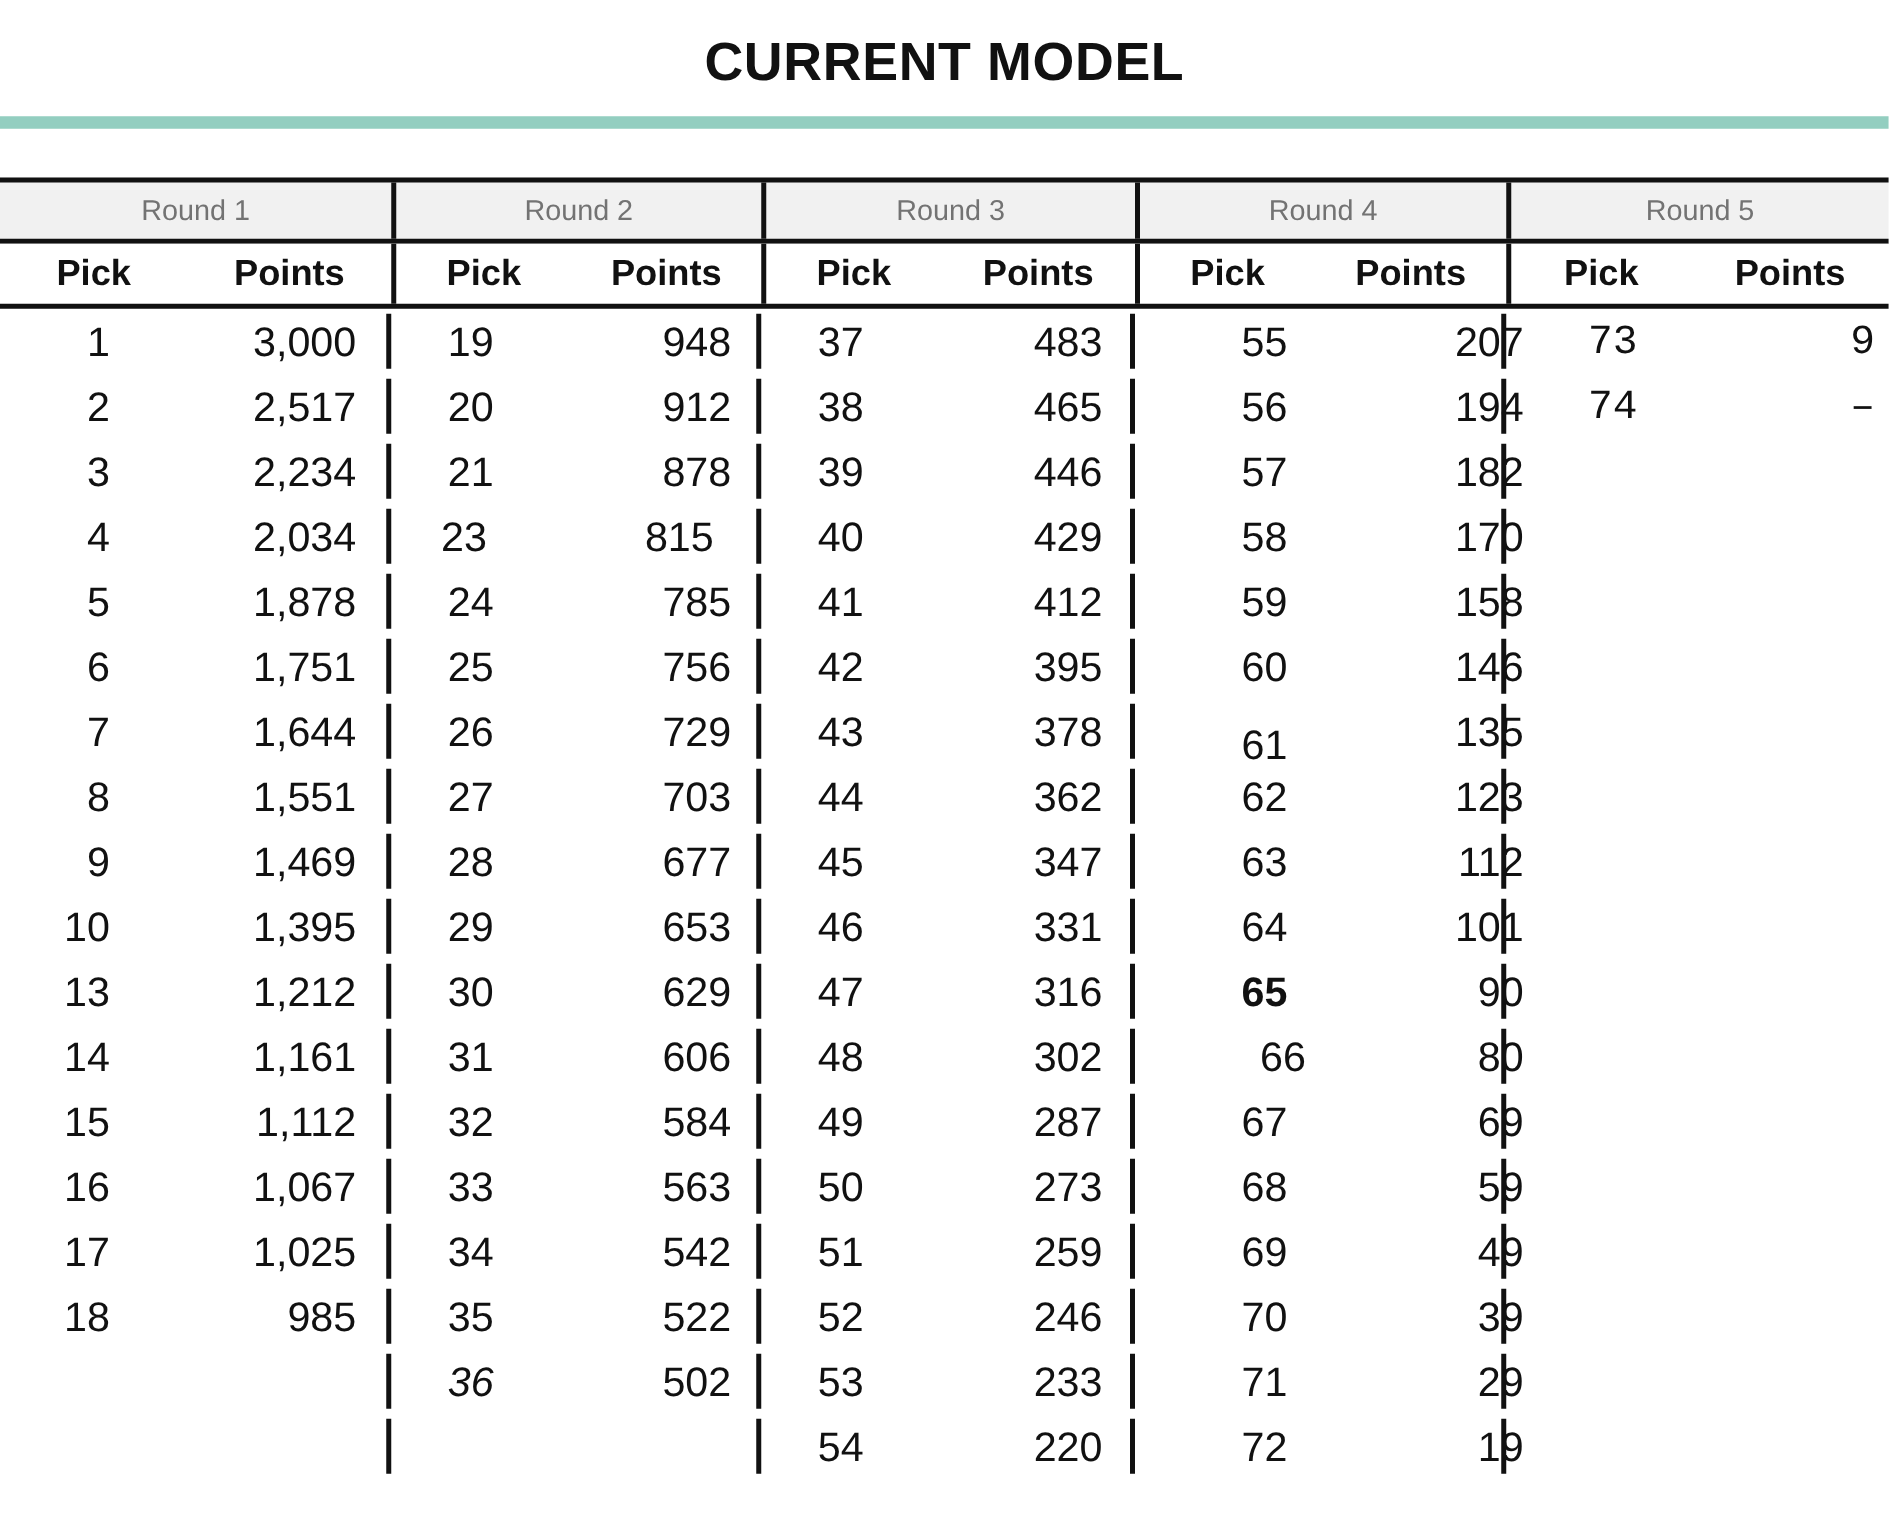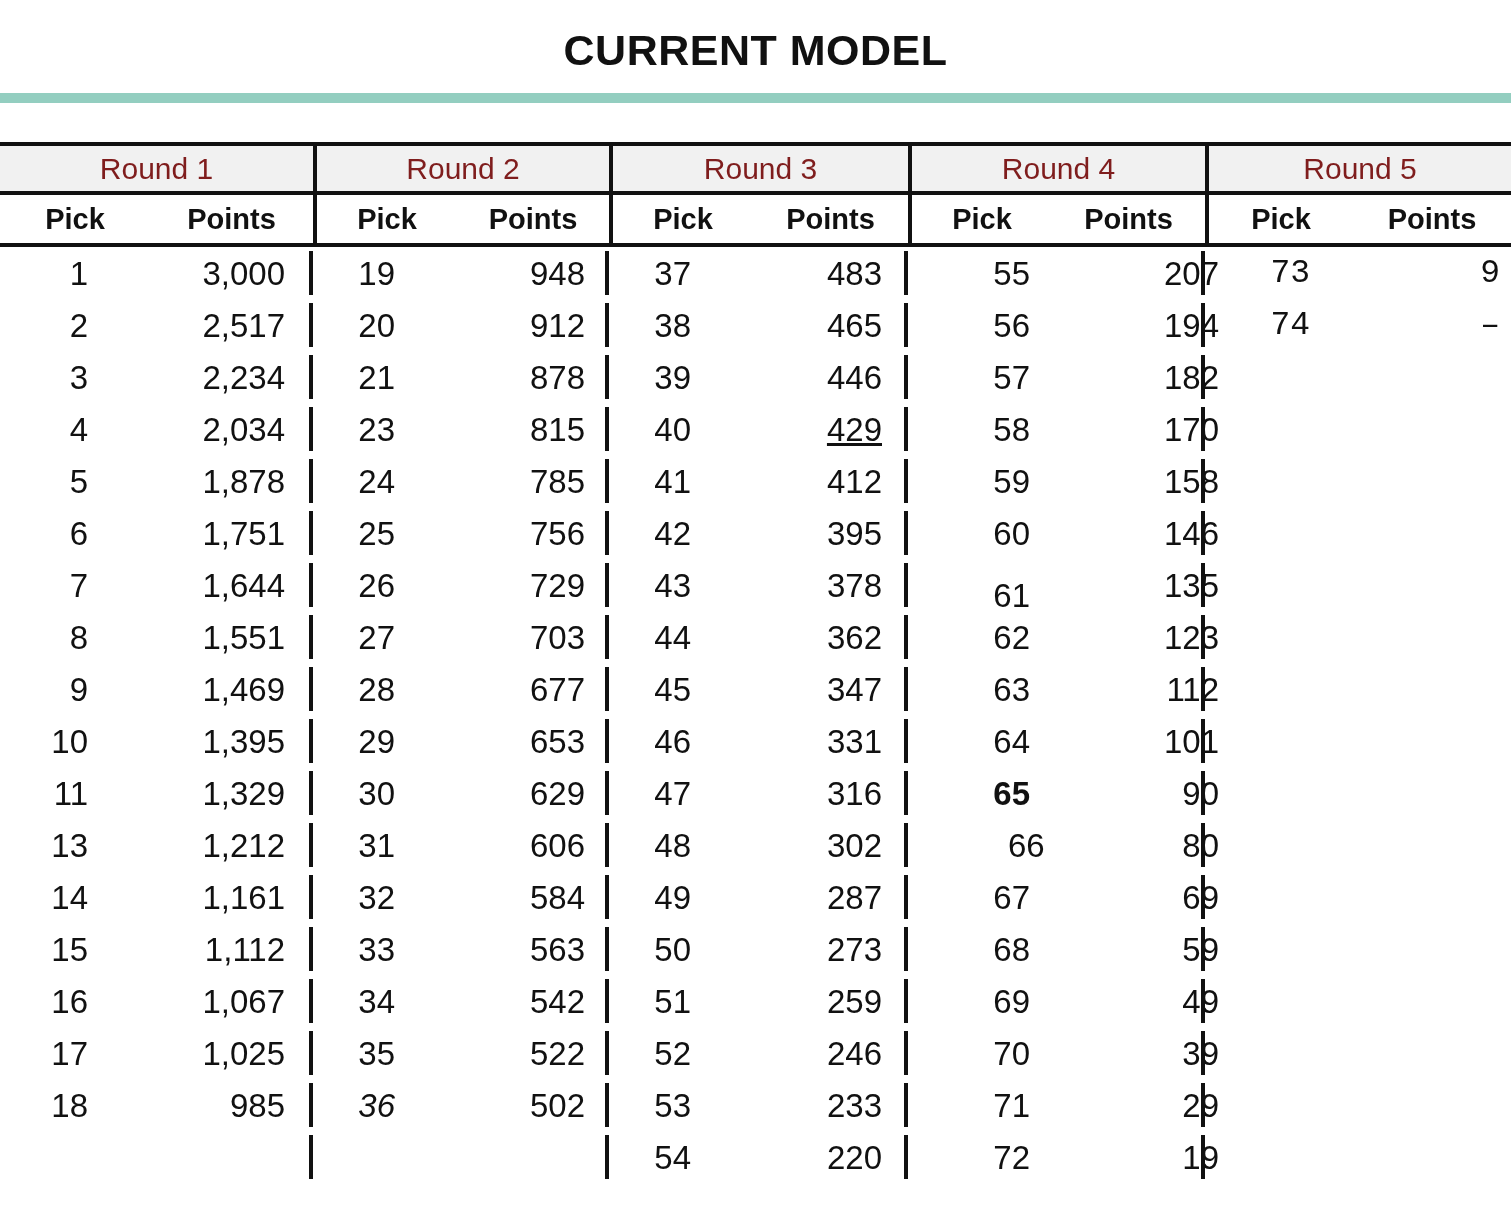--- a/index.html
+++ b/index.html
@@ -64,24 +64,24 @@
     border-top: 4px solid #111111;
     border-bottom: 4px solid #111111;
     box-sizing: border-box;
   }
   .round-cell {
     position: relative;
     box-sizing: border-box;
     display: flex;
     align-items: center;
     justify-content: center;
-    font-size: 30px;
+    font-size: 23px;
     font-weight: 400;
     line-height: 1;
-    color: #7f1d1d;
+    color: #737373;
   }
   .round-cell + .round-cell {
     border-left: 4px solid #111111;
   }
 
   
   .sub-band {
     position: relative;
     display: flex;
     height: 52px;
@@ -236,24 +236,20 @@
             <div class="cell-pick" style="width: 88px; padding-right: 62px;">8</div>
             <div class="cell-points" style="width: 135px; padding-right: 28px;">1,551</div>
           </div>
           <div class="row">
             <div class="cell-pick" style="width: 88px; padding-right: 62px;">9</div>
             <div class="cell-points" style="width: 135px; padding-right: 28px;">1,469</div>
           </div>
           <div class="row">
             <div class="cell-pick" style="width: 88px; padding-right: 62px;">10</div>
             <div class="cell-points" style="width: 135px; padding-right: 28px;">1,395</div>
-          </div>
-          <div class="row">
-            <div class="cell-pick" style="width: 88px; padding-right: 62px;">11</div>
-            <div class="cell-points" style="width: 135px; padding-right: 28px;">1,329</div>
           </div>
           <div class="row">
             <div class="cell-pick" style="width: 88px; padding-right: 62px;">13</div>
             <div class="cell-points" style="width: 135px; padding-right: 28px;">1,212</div>
           </div>
           <div class="row">
             <div class="cell-pick" style="width: 88px; padding-right: 62px;">14</div>
             <div class="cell-points" style="width: 135px; padding-right: 28px;">1,161</div>
           </div>
           <div class="row">
@@ -301,21 +297,21 @@
           <div class="row">
             <div class="cell-pick" style="width: 82px; padding-right: 60px;">20</div>
             <div class="cell-points" style="width: 130px; padding-right: 24px;">912</div>
           </div>
           <div class="row">
             <div class="cell-pick" style="width: 82px; padding-right: 60px;">21</div>
             <div class="cell-points" style="width: 130px; padding-right: 24px;">878</div>
           </div>
           <div class="row">
             <div class="cell-pick" style="width: 82px; padding-right: 60px;">23</div>
-            <div class="cell-points" style="width: 130px; padding-right: 24px;">815</div>
+            <div class="cell-points" style="width: 130px; padding-right: 38px;">815</div>
           </div>
           <div class="row">
             <div class="cell-pick" style="width: 82px; padding-right: 60px;">24</div>
             <div class="cell-points" style="width: 130px; padding-right: 24px;">785</div>
           </div>
           <div class="row">
             <div class="cell-pick" style="width: 82px; padding-right: 60px;">25</div>
             <div class="cell-points" style="width: 130px; padding-right: 24px;">756</div>
           </div>
           <div class="row">
@@ -391,21 +387,21 @@
           <div class="row">
             <div class="cell-pick" style="width: 82px; padding-right: 60px;">38</div>
             <div class="cell-points" style="width: 131px; padding-right: 26px;">465</div>
           </div>
           <div class="row">
             <div class="cell-pick" style="width: 82px; padding-right: 60px;">39</div>
             <div class="cell-points" style="width: 131px; padding-right: 26px;">446</div>
           </div>
           <div class="row">
             <div class="cell-pick" style="width: 82px; padding-right: 60px;">40</div>
-            <div class="cell-points" style="width: 131px; padding-right: 26px; text-decoration: underline;">429</div>
+            <div class="cell-points" style="width: 131px; padding-right: 26px;">429</div>
           </div>
           <div class="row">
             <div class="cell-pick" style="width: 82px; padding-right: 60px;">41</div>
             <div class="cell-points" style="width: 131px; padding-right: 26px;">412</div>
           </div>
           <div class="row">
             <div class="cell-pick" style="width: 82px; padding-right: 60px;">42</div>
             <div class="cell-points" style="width: 131px; padding-right: 26px;">395</div>
           </div>
           <div class="row">

